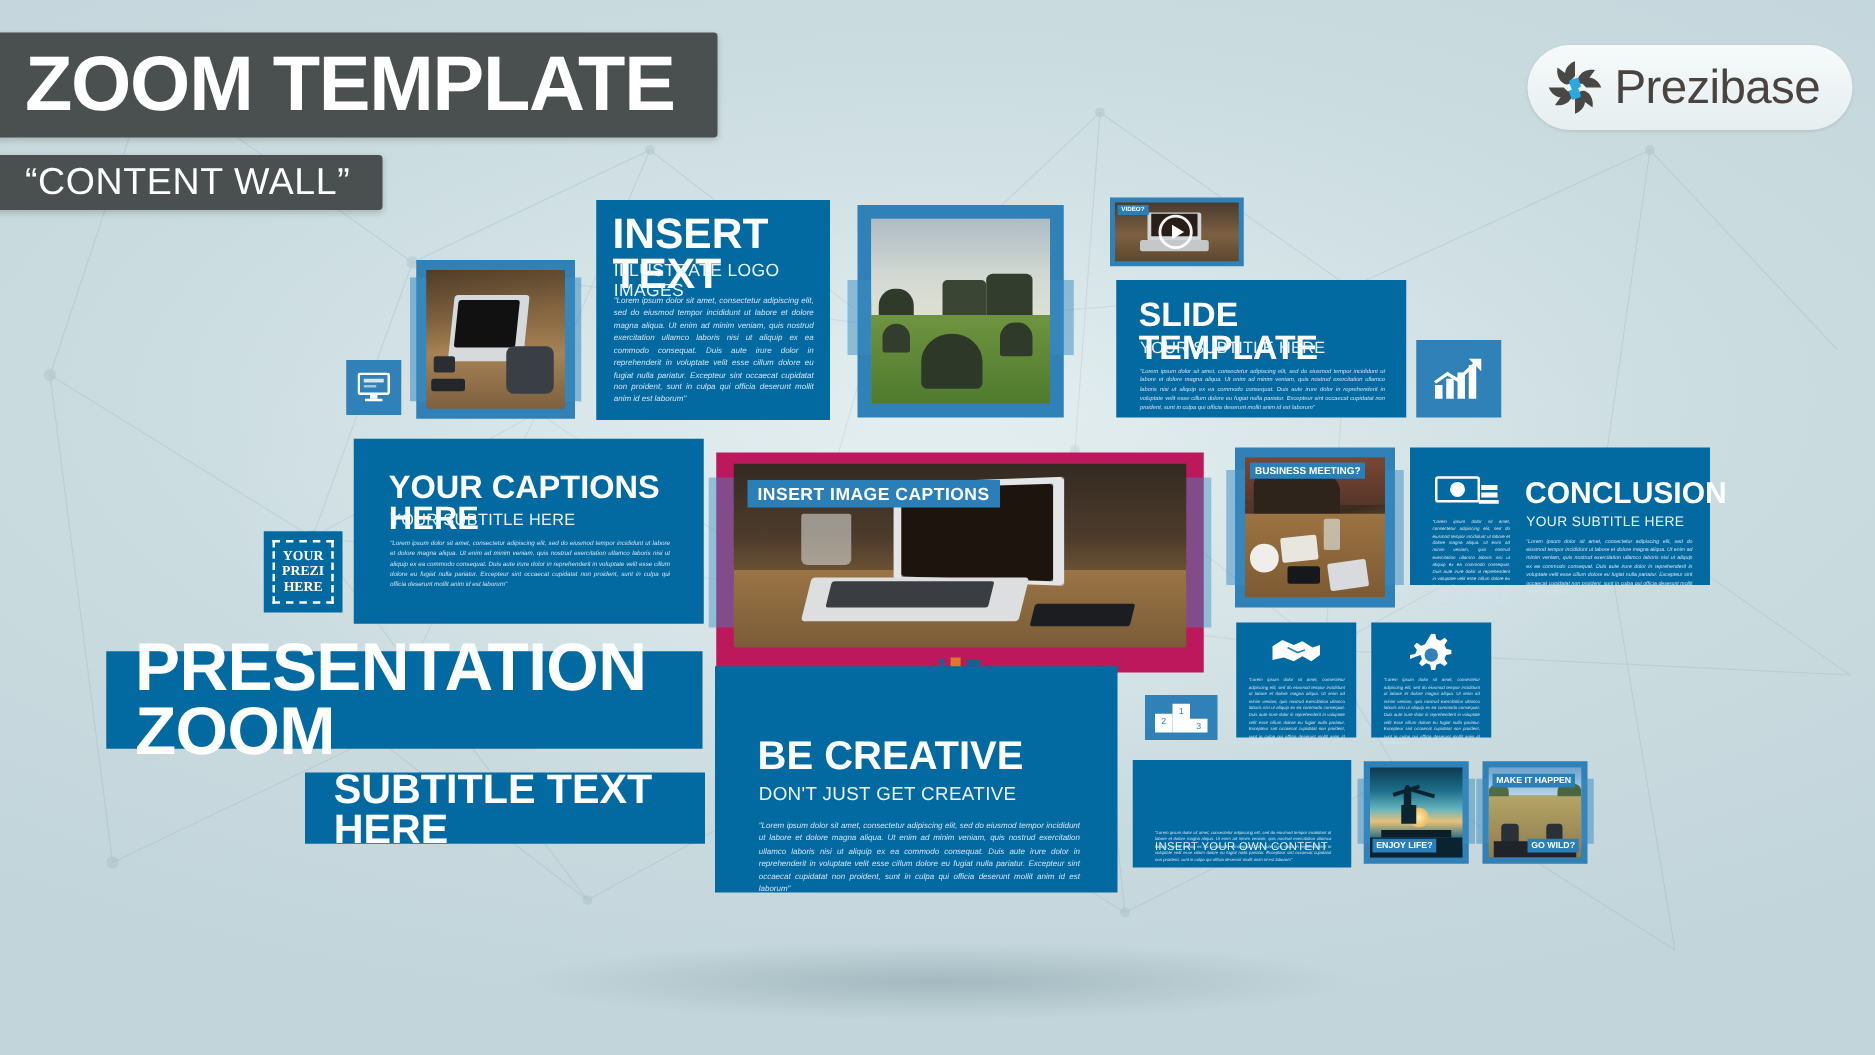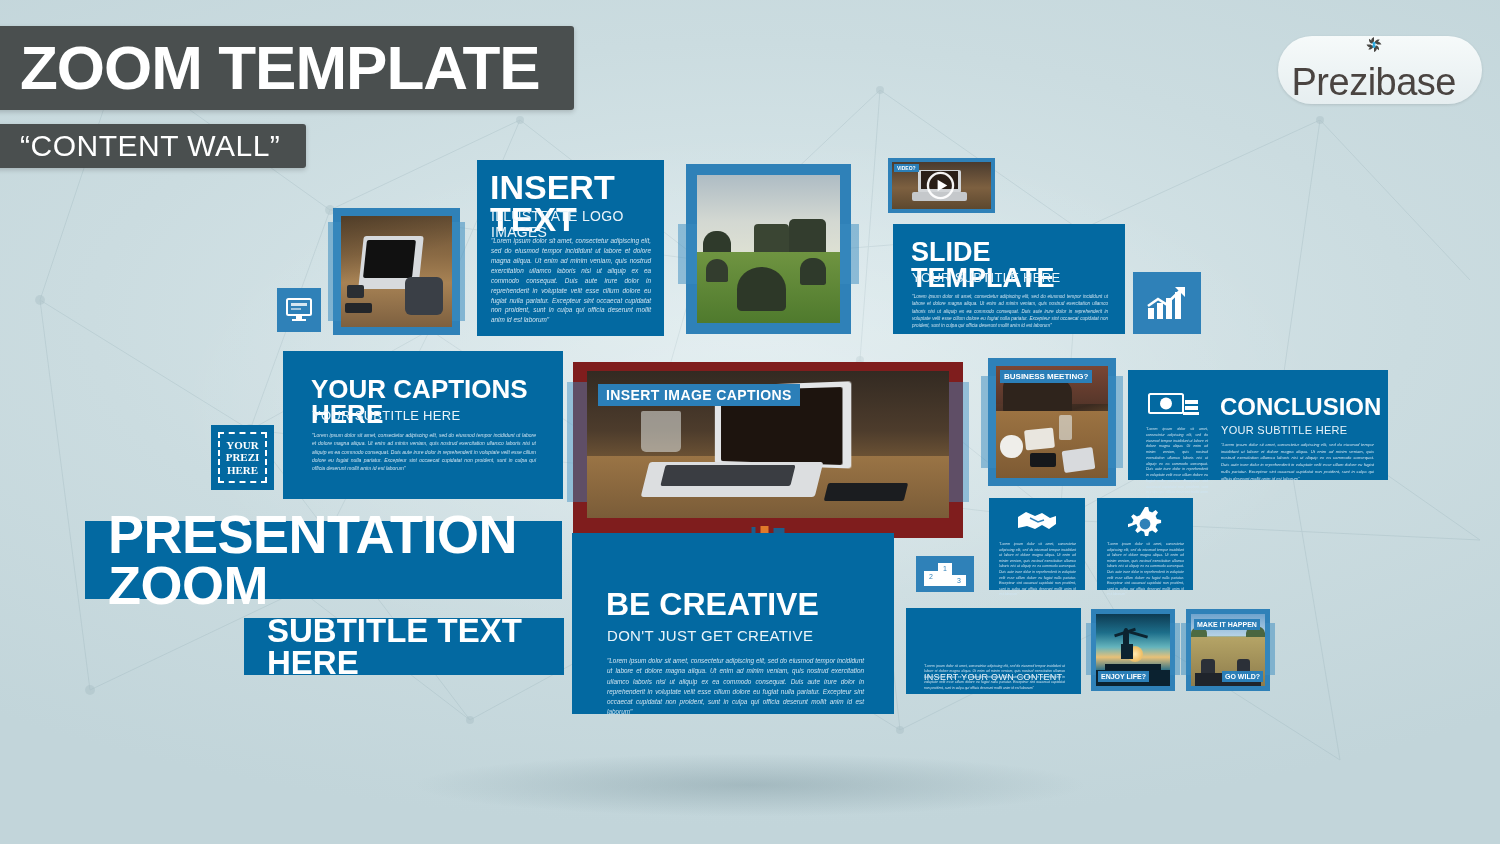--- a/index.html
+++ b/index.html
@@ -42,21 +42,20 @@
     font-size:30px; letter-spacing:.5px;
   }
 
   
   #logo-pill{
     position:absolute; right:18px; top:36px;
     height:68px; padding:0 26px 0 14px;
     background:linear-gradient(#f6fafa,#e6eef0);
     border-radius:34px; display:flex; align-items:center; gap:8px;
     box-shadow:0 1px 3px rgba(0,0,0,.12);
-    flex-direction:column;
   }
   #logo-word{ font-size:38px; letter-spacing:-.5px; color:#4a4441; font-weight:500;}
   #logo-word .b{ color:#29a9e0; }
 
   
   .card{ position:absolute; background:#0369a1; }
   .ttl{ color:#fff; font-weight:bold; font-stretch:condensed; line-height:.95; letter-spacing:0px;}
   .sub{ color:#eaf4fa; letter-spacing:.3px; }
   .body{ color:#cfe4f1; line-height:1.45; font-style:italic; }
 
@@ -252,21 +251,21 @@
     <span>HERE</span>
   </div>
 </div>
 
 <div class="card" style="left:283px; top:351px; width:280px; height:148px;">
   <div class="ttl" style="position:absolute;left:28px;top:26px;font-size:26px;">YOUR CAPTIONS HERE</div>
   <div class="sub" style="position:absolute;left:29px;top:57px;font-size:13px;font-stretch:condensed;">YOUR SUBTITLE HERE</div>
   <div class="body" style="position:absolute;left:29px;top:80px;right:27px;font-size:5px;line-height:1.65;text-align:justify;">"Lorem ipsum dolor sit amet, consectetur adipiscing elit, sed do eiusmod tempor incididunt ut labore et dolore magna aliqua. Ut enim ad minim veniam, quis nostrud exercitation ullamco laboris nisi ut aliquip ex ea commodo consequat. Duis aute irure dolor in reprehenderit in voluptate velit esse cillum dolore eu fugiat nulla pariatur. Excepteur sint occaecat cupidatat non proident, sunt in culpa qui officia deserunt mollit anim id est laborum"</div>
 </div>
 
-<div class="frame" style="left:573px; top:362px; width:390px; height:176px; background:#7f1d1d;">
+<div class="frame" style="left:573px; top:362px; width:390px; height:176px; background:#be185d;">
   <div style="position:absolute;left:-6px;top:20px;width:402px;height:120px;background:#3a8cc0;opacity:.45;"></div>
   <div class="ph ph-laptopbig" style="left:14px; top:9px; right:14px; bottom:20px;">
     <div style="position:absolute;left:0;top:0;width:100%;height:58%;background:linear-gradient(180deg,#332a22,#4d3c2c 70%,#6a5134);"></div>
     <div style="position:absolute;left:0;top:58%;width:100%;height:42%;background:linear-gradient(180deg,#9a7445,#7a5c38);"></div>
     <div style="position:absolute;left:34%;top:9%;width:38%;height:56%;background:#e3e5e7;border-radius:3px;transform:perspective(200px) rotateY(-10deg);"></div>
     <div style="position:absolute;left:36%;top:12%;width:34%;height:50%;background:#1d140e;border-radius:2px;transform:perspective(200px) rotateY(-10deg);"></div>
     <div style="position:absolute;left:16%;top:62%;width:48%;height:24%;background:#dcdee0;border-radius:3px;transform:skewX(-14deg);"></div>
     <div style="position:absolute;left:21%;top:64%;width:36%;height:14%;background:#3a3d42;border-radius:2px;transform:skewX(-14deg);"></div>
     <div style="position:absolute;left:15%;top:27%;width:11%;height:28%;background:rgba(226,230,225,.55);border-radius:2px 2px 5px 5px;"></div>
     <div style="position:absolute;left:66%;top:76%;width:22%;height:12%;background:#1b1d20;border-radius:2px;transform:skewX(-14deg);"></div>
@@ -287,21 +286,21 @@
     <div style="position:absolute;left:0;top:40%;width:100%;height:60%;background:linear-gradient(180deg,#9c7342,#7d5a33);"></div>
     <div style="position:absolute;left:4%;top:62%;width:20%;height:20%;background:#efeeea;border-radius:50%;"></div>
     <div style="position:absolute;left:26%;top:56%;width:26%;height:18%;background:#e9e6df;border-radius:2px;transform:rotate(-6deg);"></div>
     <div style="position:absolute;left:56%;top:44%;width:12%;height:22%;background:rgba(230,236,236,.6);border-radius:2px;"></div>
     <div style="position:absolute;left:30%;top:78%;width:24%;height:12%;background:#16181b;border-radius:2px;"></div>
     <div style="position:absolute;left:60%;top:74%;width:28%;height:20%;background:#d8dadd;border-radius:2px;transform:rotate(-8deg);"></div>
   </div>
   <div class="cap" style="left:12px; top:12px; height:13px; padding:0 4px; font-size:8px;">BUSINESS MEETING?</div>
 </div>
 
-<div class="card" style="left:1128px; top:370px; width:260px; height:110px;">
+<div class="card" style="left:1128px; top:358px; width:240px; height:110px;">
   <svg style="position:absolute;left:20px;top:21px;" width="52" height="28" viewBox="0 0 52 28">
     <rect x="1" y="3" width="34" height="19" rx="1.5" fill="none" stroke="#fff" stroke-width="2"></rect>
     <circle cx="18" cy="12.5" r="6" fill="#fff"></circle>
     <rect x="37" y="9" width="13" height="4" fill="#fff"></rect>
     <rect x="37" y="15" width="13" height="4" fill="#fff"></rect>
     <rect x="35" y="21" width="16" height="3" fill="#fff"></rect>
   </svg>
   <div class="ttl" style="position:absolute;left:92px;top:26px;font-size:24px;">CONCLUSION</div>
   <div class="sub" style="position:absolute;left:93px;top:54px;font-size:11px;font-stretch:condensed;">YOUR SUBTITLE HERE</div>
   <div class="body" style="position:absolute;left:93px;top:72px;right:14px;font-size:4.2px;line-height:1.6;text-align:justify;">"Lorem ipsum dolor sit amet, consectetur adipiscing elit, sed do eiusmod tempor incididunt ut labore et dolore magna aliqua. Ut enim ad minim veniam, quis nostrud exercitation ullamco laboris nisi ut aliquip ex ea commodo consequat. Duis aute irure dolor in reprehenderit in voluptate velit esse cillum dolore eu fugiat nulla pariatur. Excepteur sint occaecat cupidatat non proident, sunt in culpa qui officia deserunt mollit anim id est laborum"</div>

